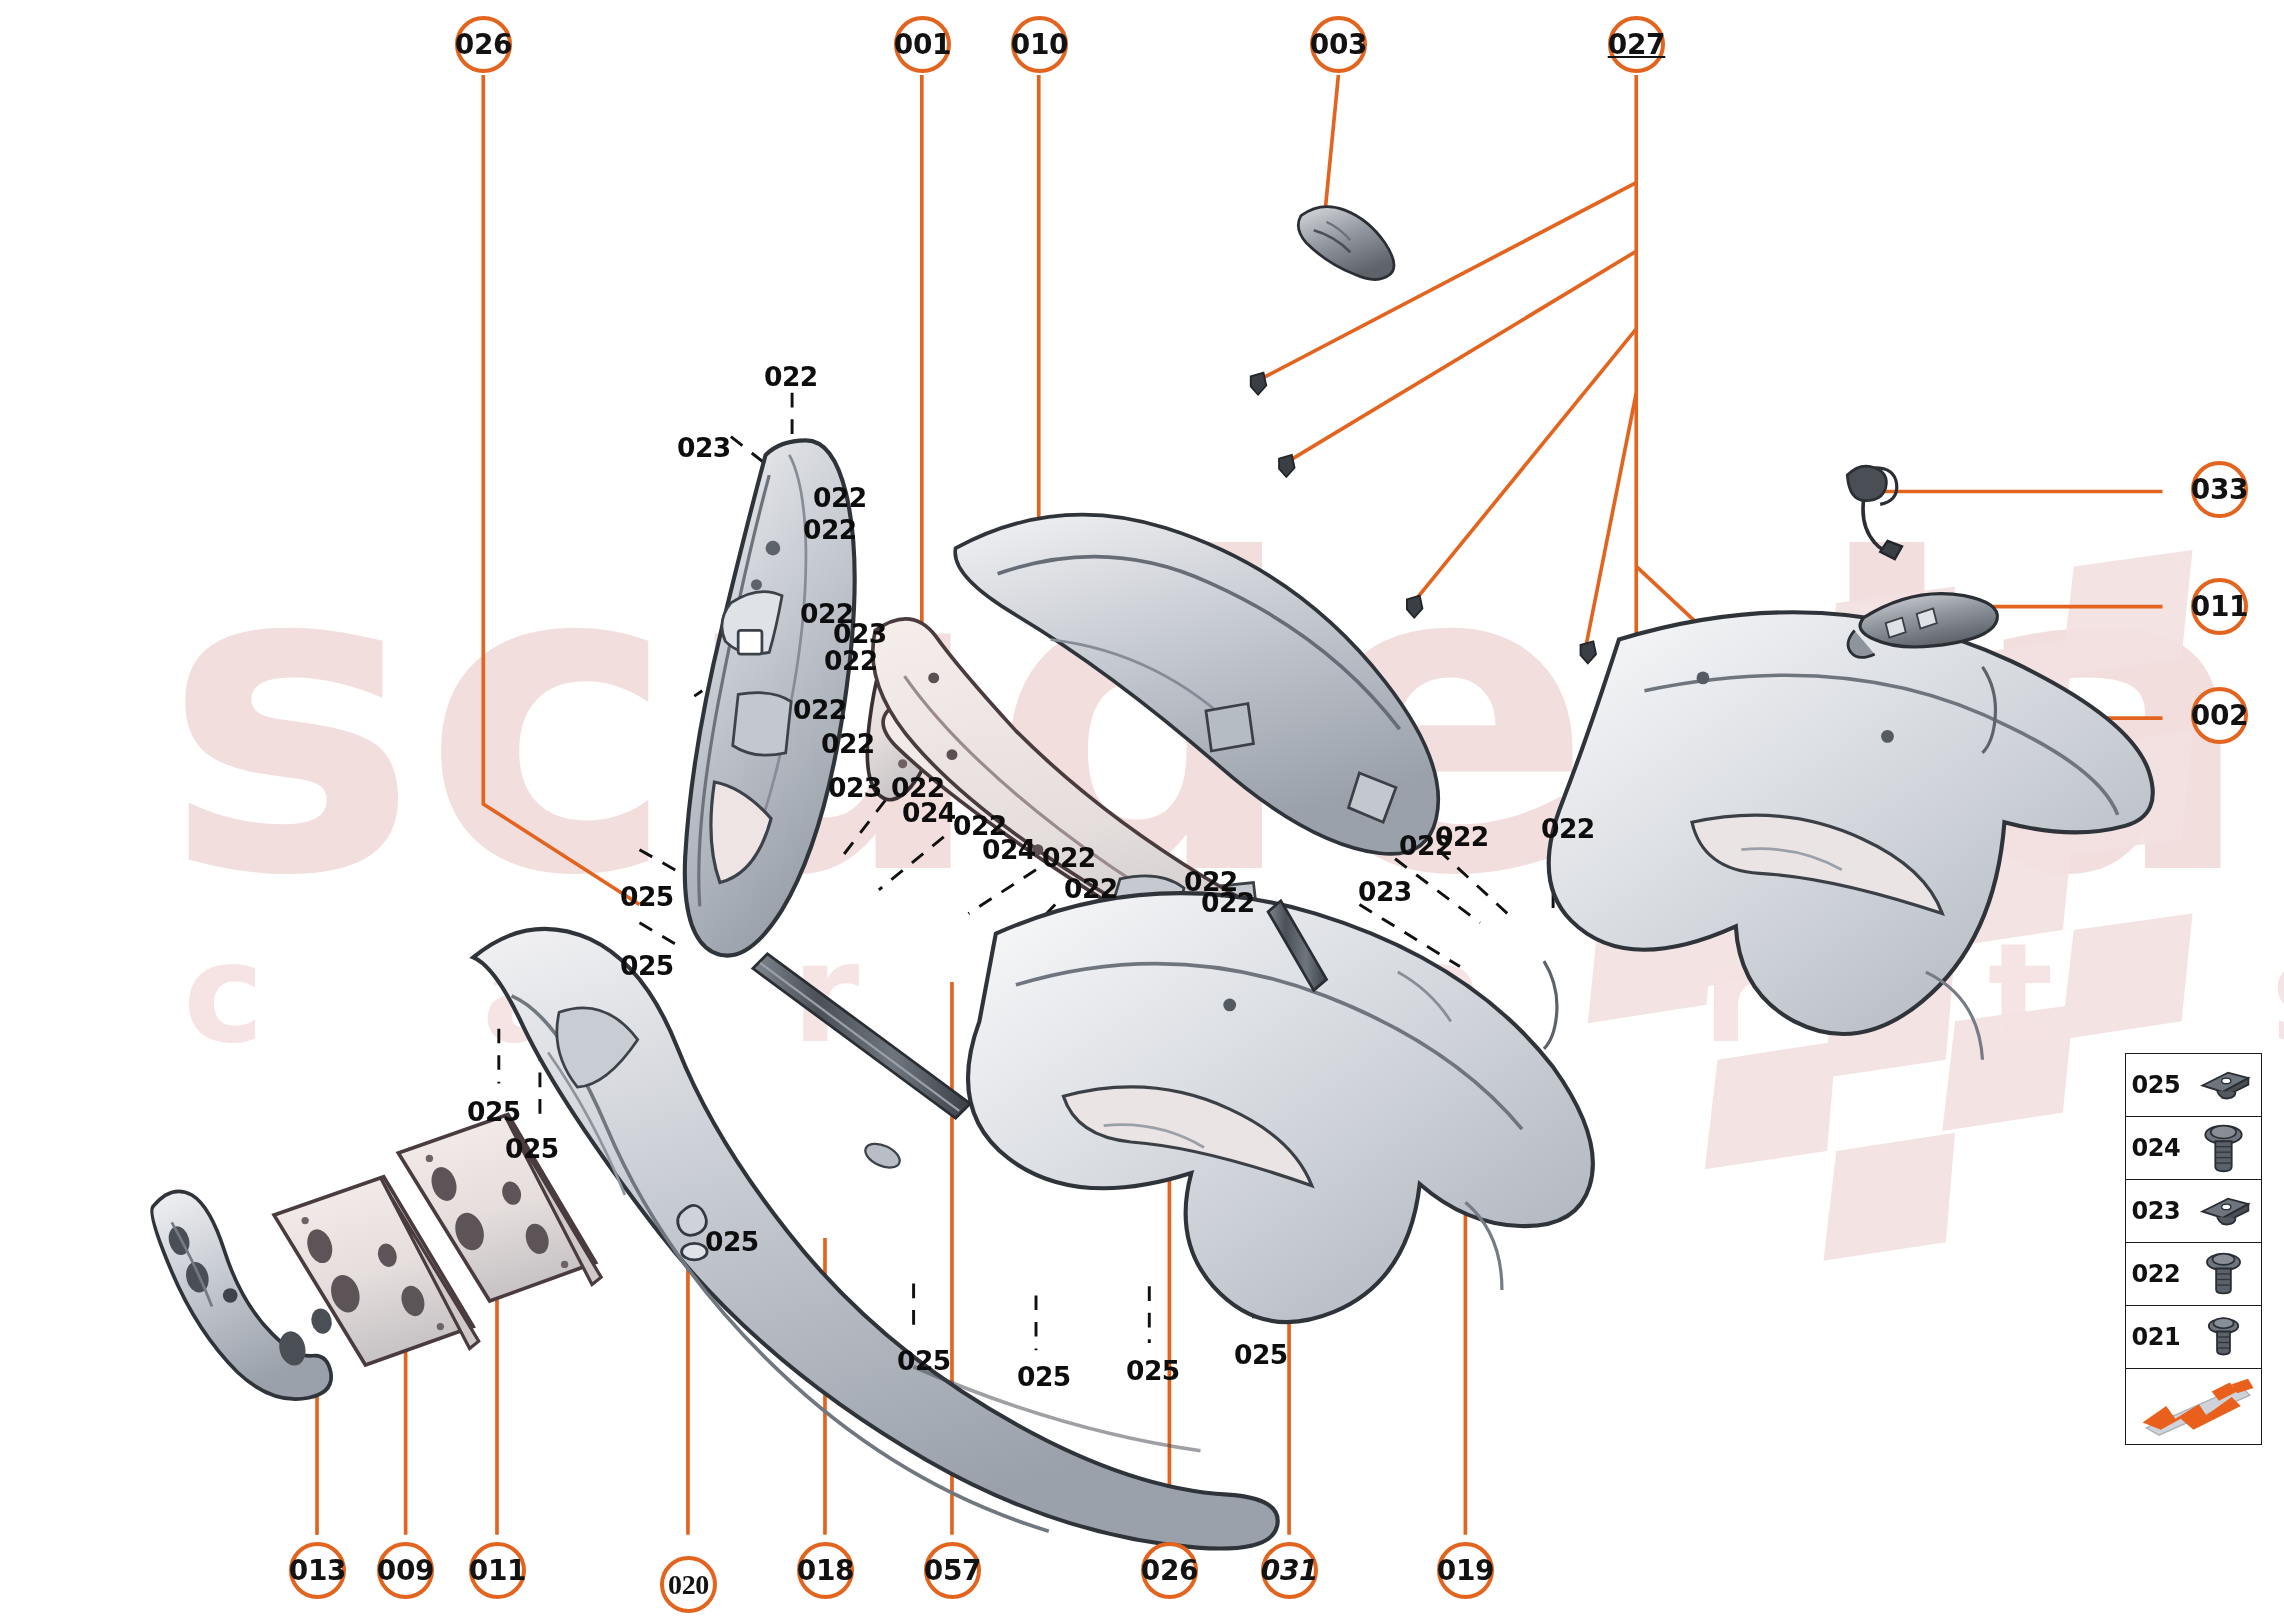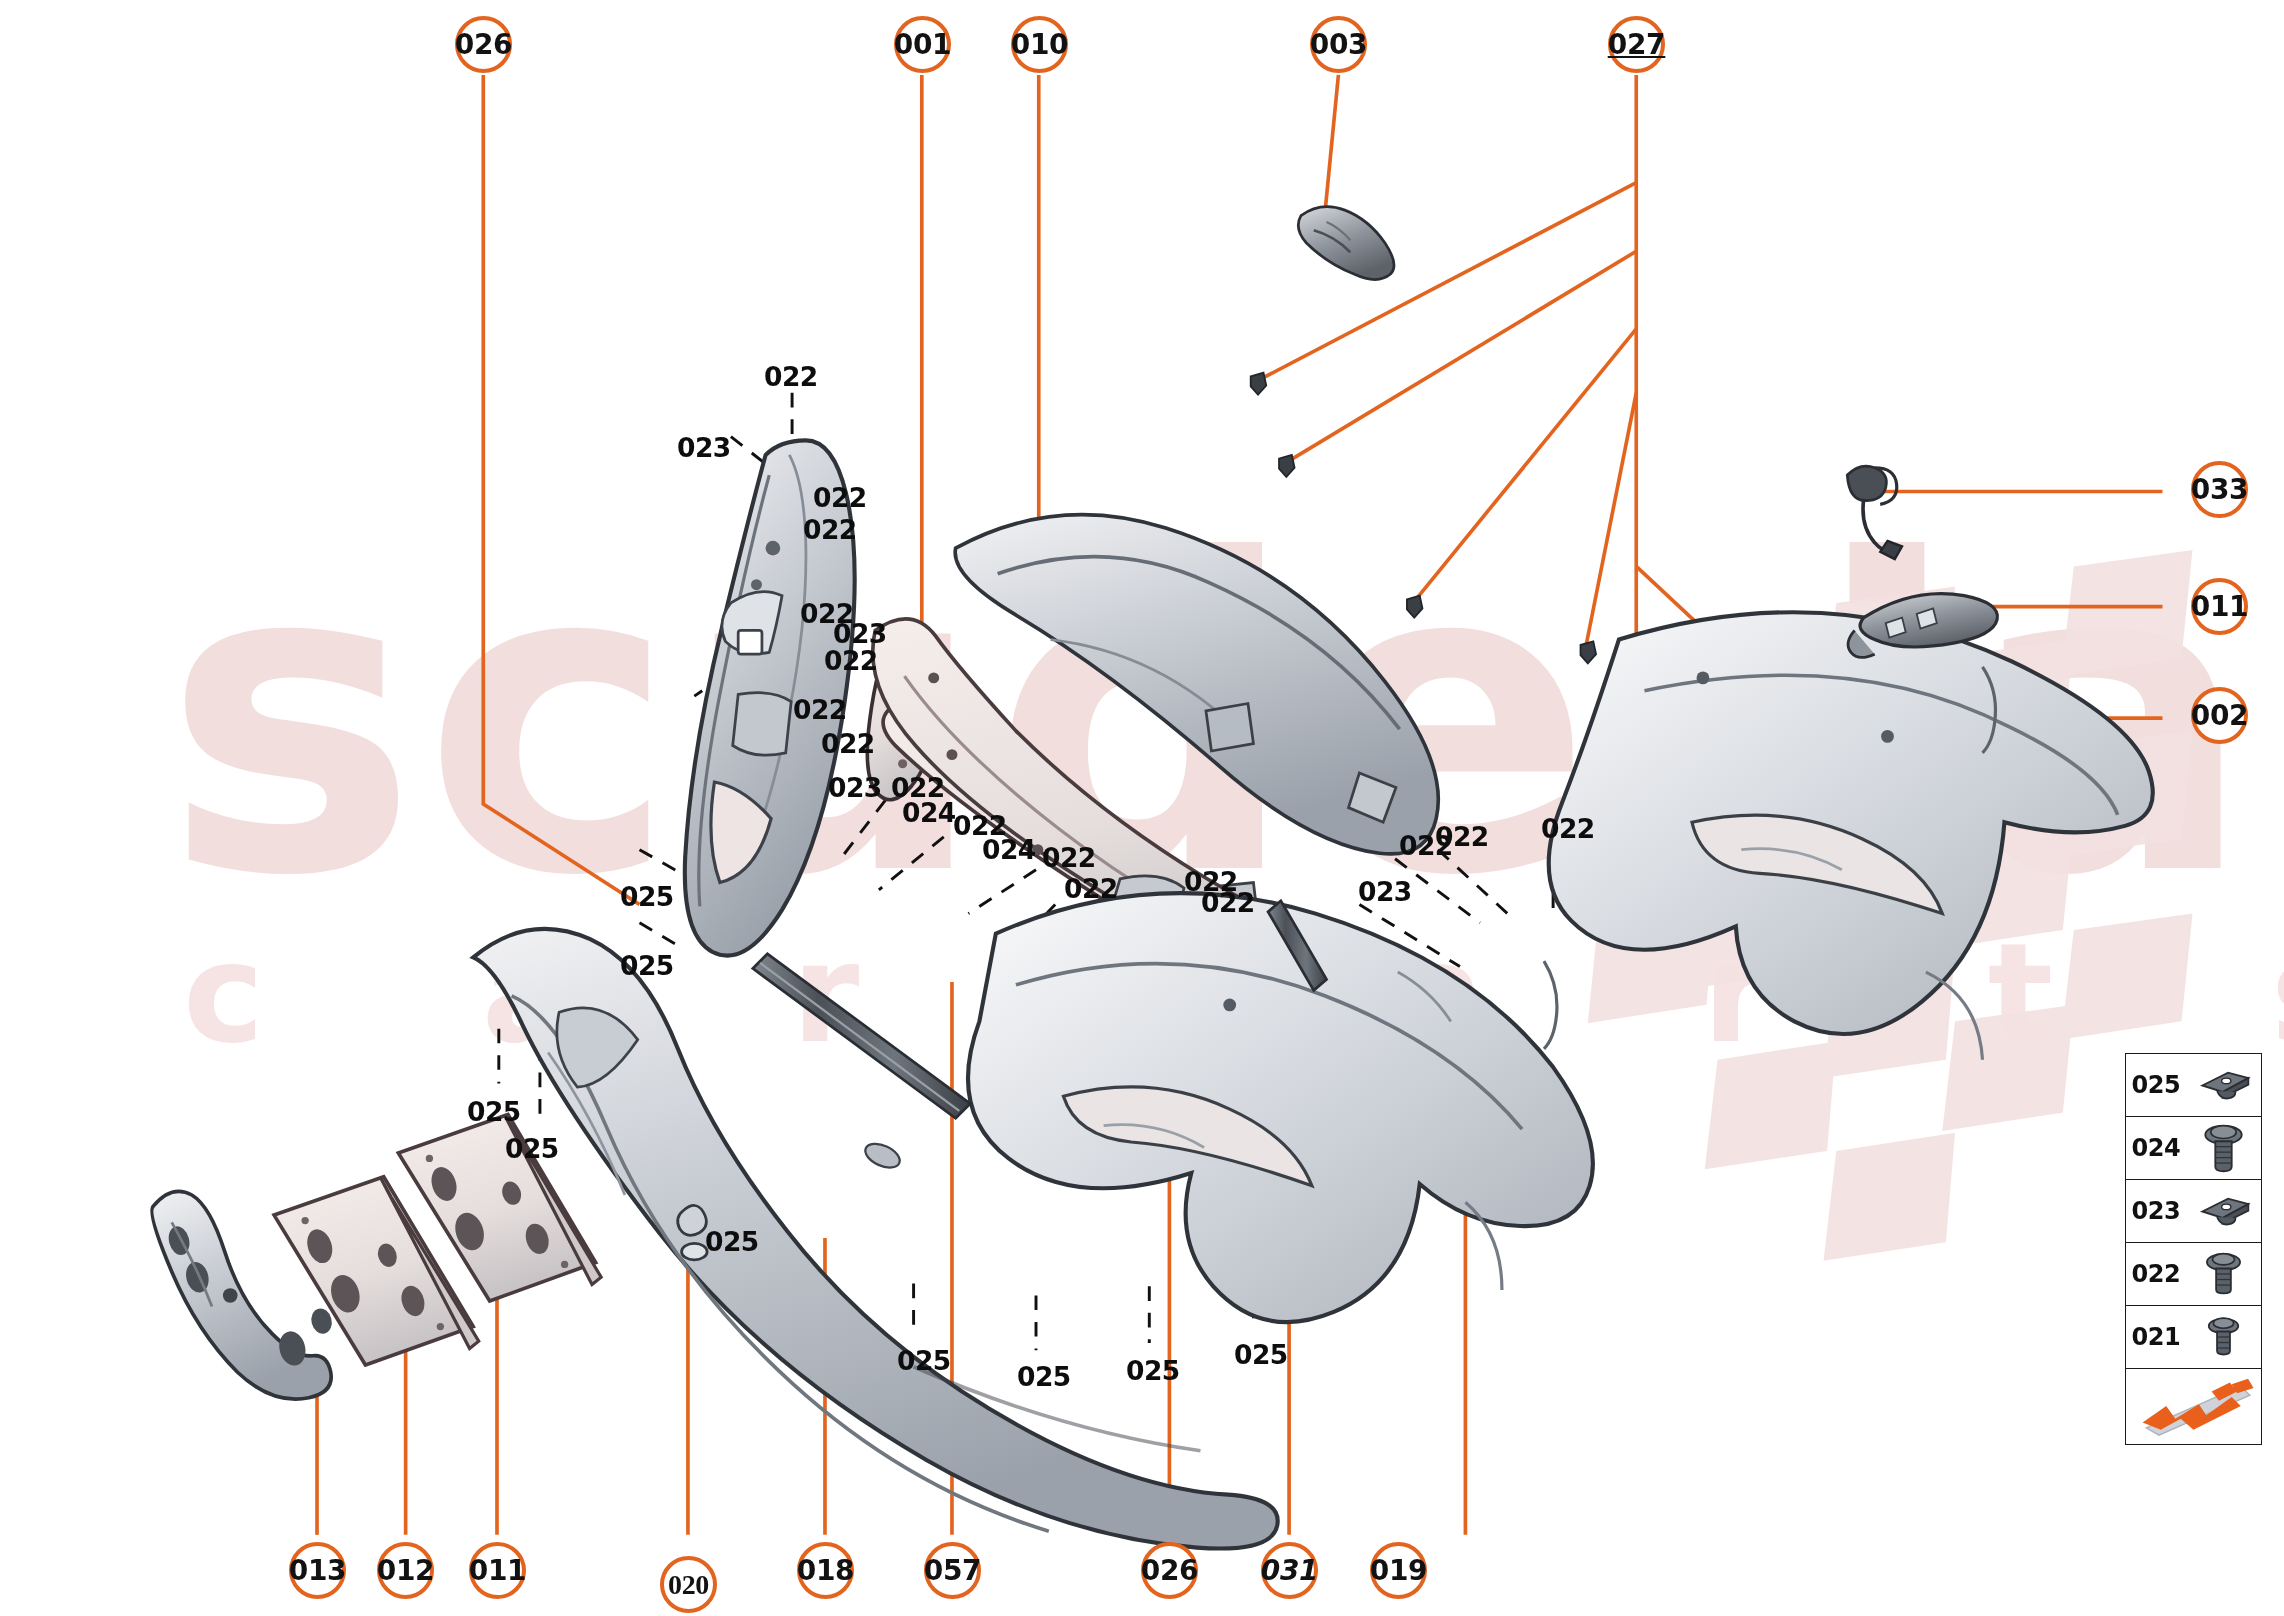--- a/index.html
+++ b/index.html
@@ -412,28 +412,28 @@
   <div class="callout" style="left:894px;top:16.4px;">001</div>
   <div class="callout" style="left:1011px;top:16.4px;">010</div>
   <div class="callout" style="left:1310px;top:16.4px;">003</div>
   <div class="callout" style="left:1608px;top:16.4px;text-decoration:underline;">027</div>
 
   <div class="callout" style="left:2191px;top:461px;">033</div>
   <div class="callout" style="left:2191px;top:578px;">011</div>
   <div class="callout" style="left:2191px;top:687px;">002</div>
 
   <div class="callout" style="left:289px;top:1542px;">013</div>
-  <div class="callout" style="left:377px;top:1542px;">012</div>
+  <div class="callout" style="left:377px;top:1542px;">009</div>
   <div class="callout" style="left:469px;top:1542px;">011</div>
   <div class="callout" style="left:660px;top:1556px;font-family:Liberation Serif, serif;">020</div>
   <div class="callout" style="left:797px;top:1542px;">018</div>
   <div class="callout" style="left:924px;top:1542px;">057</div>
   <div class="callout" style="left:1141px;top:1542px;">026</div>
   <div class="callout" style="left:1261px;top:1542px;font-style:italic;">031</div>
-  <div class="callout" style="left:1370px;top:1542px;">019</div>
+  <div class="callout" style="left:1437px;top:1542px;">019</div>
 
   <div class="tag" style="left:764px;top:361px;">022</div>
   <div class="tag" style="left:677px;top:432px;">023</div>
   <div class="tag" style="left:813px;top:482px;">022</div>
   <div class="tag" style="left:803px;top:514px;">022</div>
 
   <div class="tag" style="left:800px;top:598px;">022</div>
   <div class="tag" style="left:833px;top:618px;">023</div>
   <div class="tag" style="left:824px;top:645px;">022</div>
   <div class="tag" style="left:793px;top:694px;">022</div>

